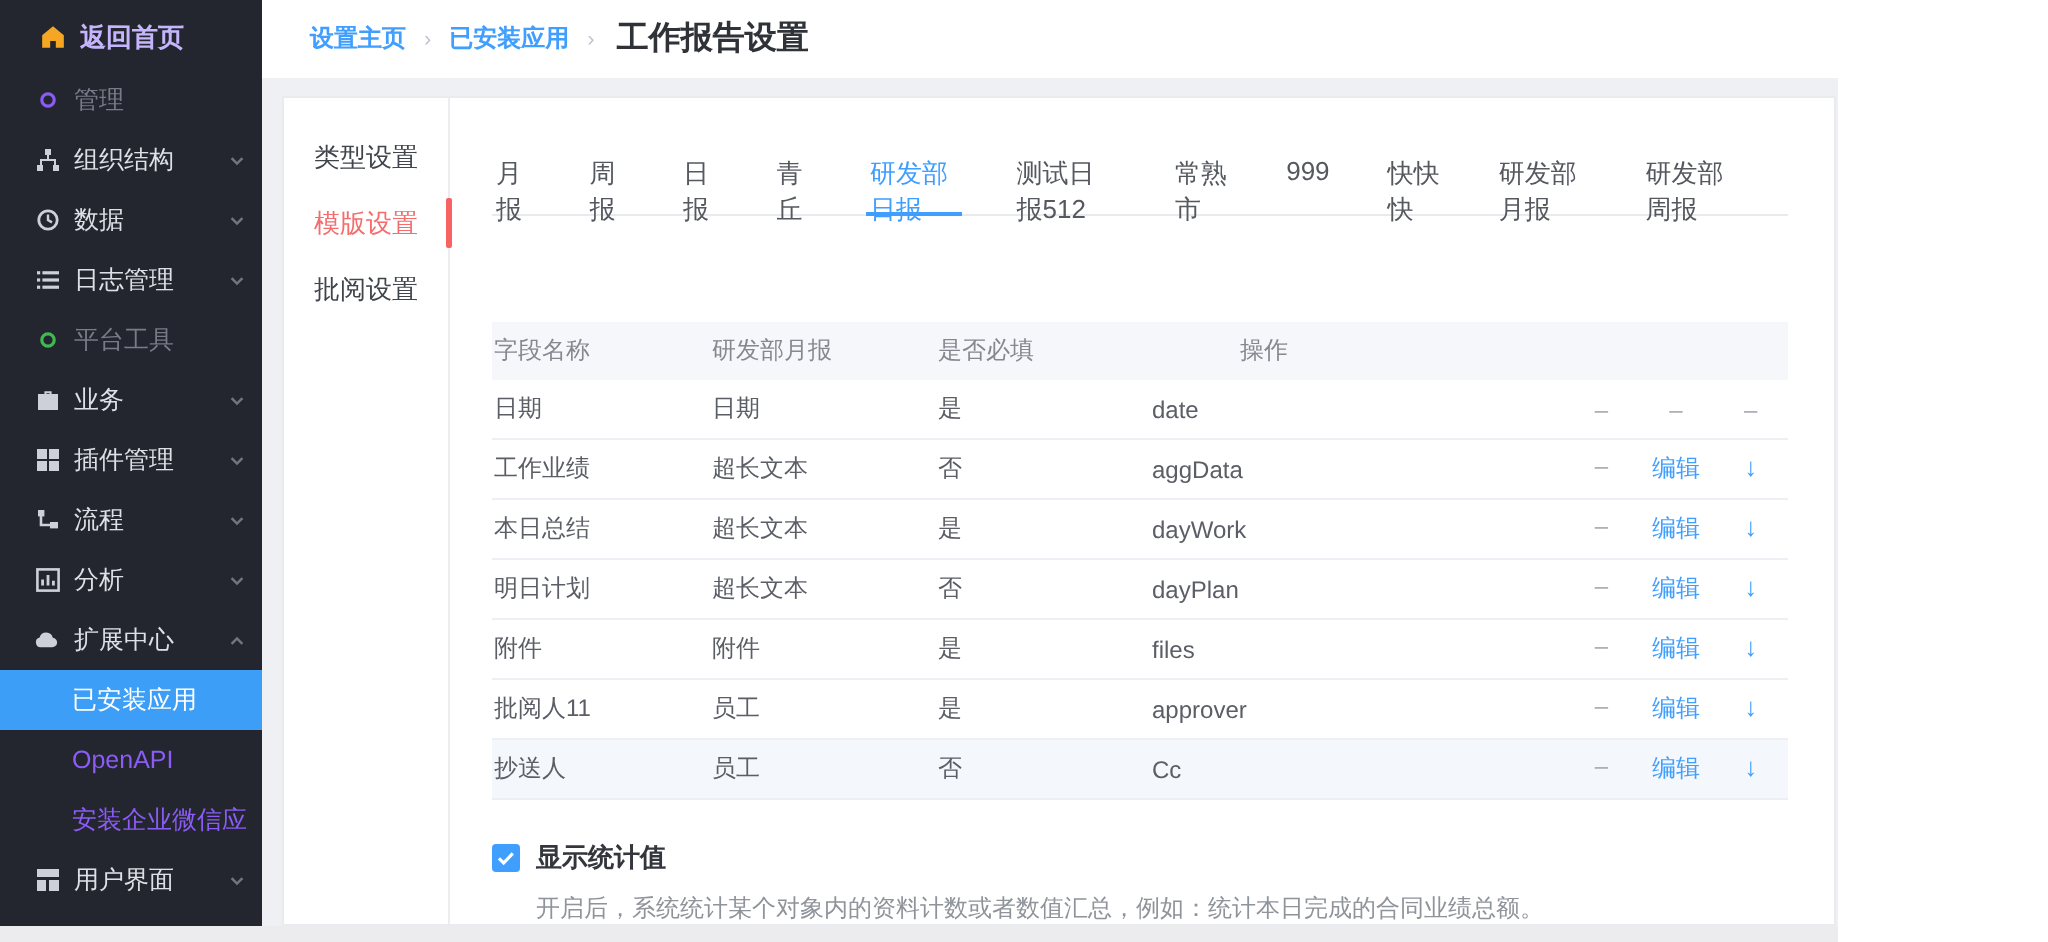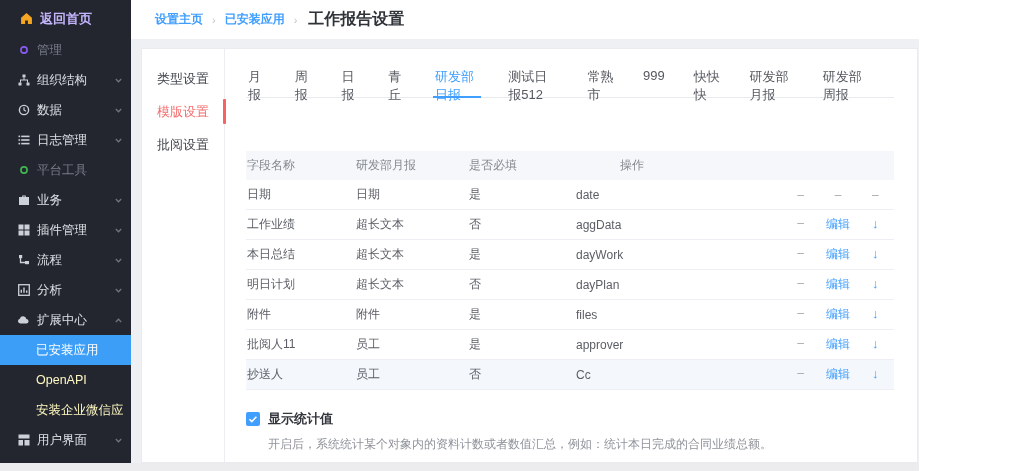--- a/index.html
+++ b/index.html
@@ -8,21 +8,21 @@
     position:relative; width:1024px; height:471px; overflow:hidden;
     font-family:"Liberation Sans","DejaVu Sans",sans-serif; background:#fff;
     -webkit-font-smoothing:antialiased; cursor:default;
   }
 
   
   .sidebar { position:absolute; left:0; top:0; width:131px; height:463px; background:#24262f; padding-top:2px; }
   .side-item { height:30px; display:flex; align-items:center; padding:0 8px 0 16px; color:#dde0e6; font-size:12.5px; white-space:nowrap; }
   .side-item.home { height:33px; padding-left:19px; color:#c4b5fd; font-weight:bold; font-size:13px; }
   .side-item.section { color:#767c88; }
-  .side-item.subitem { padding-left:30px; color:#fef9c3; }
+  .side-item.subitem { padding-left:30px; color:#8b5cf6; }
   .side-item.active { background:#3d9ef7; color:#fff; }
   .icon-box { width:15px; display:flex; justify-content:center; align-items:center; flex:none; }
   .side-label { margin-left:6px; flex:1; overflow:hidden; }
   .chev { flex:none; display:flex; align-items:center; }
 
   
   .topbar { position:absolute; left:131px; top:0; width:893px; height:39px; background:#fff; display:flex; align-items:center; padding-left:24px; }
   .crumb-link { color:#409eff; font-size:12px; font-weight:bold; }
   .crumb-sep { color:#bfc3cc; font-size:11px; margin:0 9px; }
   .crumb-current { color:#2f3338; font-size:16px; font-weight:bold; margin-left:2px; }
@@ -34,21 +34,21 @@
   
   .card { position:absolute; left:141px; top:48px; width:777px; height:415px; background:#fff; border:1px solid #e9ebee; overflow:hidden; }
   .submenu { position:absolute; left:0; top:0; bottom:0; width:83px; border-right:1px solid #ebedf0; padding-top:13px; }
   .submenu-item { height:33px; display:flex; align-items:center; justify-content:center; font-size:13px; color:#40444b; position:relative;text-align:right; }
   .submenu-item.active { color:#f56c6c; }
   .submenu-item.active::after { content:""; position:absolute; right:-2px; top:4px; width:3px; height:25px; background:#f76262; border-radius:1px; }
 
   .content { position:absolute; left:104px; top:0; width:648px; }
 
   
-  .tabs { display:flex; margin-top:16px; height:33px; border-bottom:1px solid #e8eaed; }
+  .tabs { display:flex; margin-top:26px; height:33px; border-bottom:1px solid #e8eaed; }
   .tab { font-size:13px; color:#55585f; margin-right:25px; display:flex; align-items:flex-start; padding:3px 2px 0 2px; }
   .tab.active { color:#409eff; border-bottom:2px solid #409eff; margin-bottom:-1px; }
 
   
   .table { margin-top:53px; font-size:12px; }
   .trow { display:flex; align-items:center; height:30px; color:#5b5e66; border-bottom:1px solid #edeff4; }
   .trow.head { height:29px; background:#f5f7fa; color:#85888f; border-bottom:none; }
   .trow.hl { background:#f4f7fb; }
   .c1 { width:110px; padding-left:1px; }
   .c2 { width:113px; }

